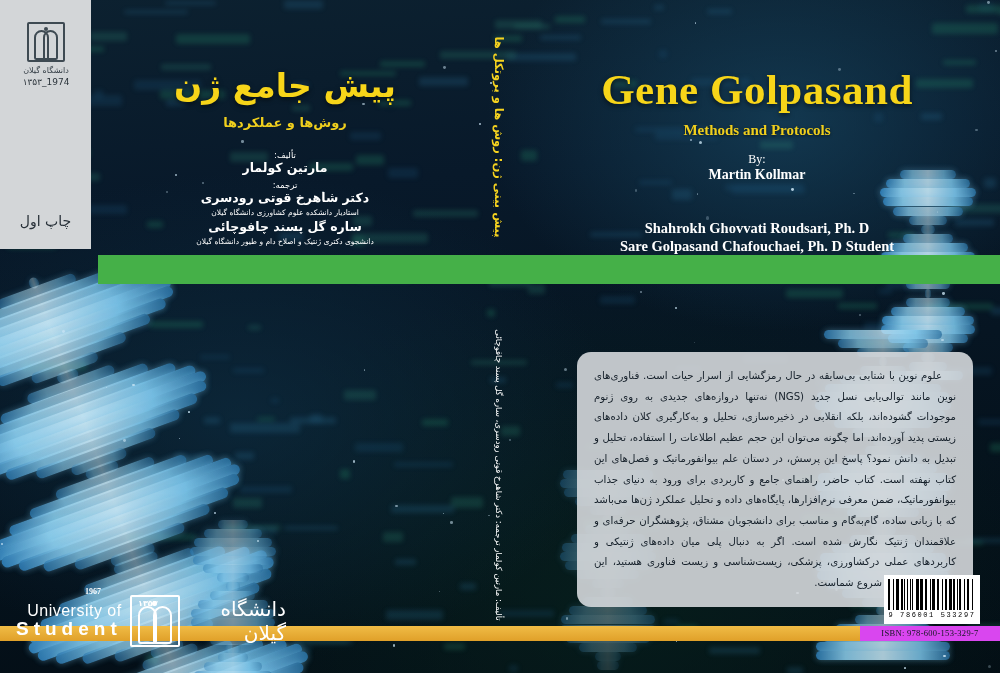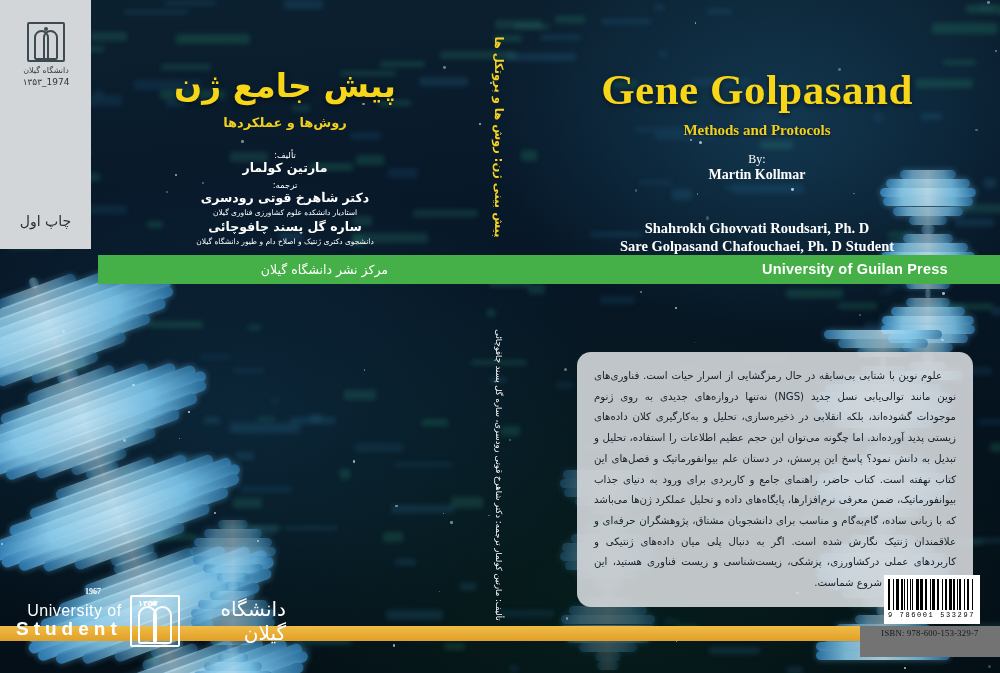--- a/index.html
+++ b/index.html
@@ -159,27 +159,27 @@
   .bk-aff{font-size:7.5px;}
 
   
   .barcode-wrap{
     position:absolute;left:884px;top:575px;width:96px;height:49px;
     background:#ffffff;padding:4px 4px 0 4px;
   }
   .bars{height:31px;width:100%;display:flex;align-items:stretch;gap:0;}
   .bars span{display:block;background:#000;}
   .bc-num{
-    font-size:7px;letter-spacing:1.6px;color:#000;
+    text-align:center;font-size:7px;letter-spacing:1.6px;color:#000;
     font-family:"Liberation Mono","DejaVu Sans Mono",monospace;
     margin-top:1px;
   }
   .isbn-band{
-    position:absolute;left:860px;top:626px;width:140px;height:31px;
-    background:#737373;color:#10171d;font-size:8.5px;line-height:15px;
+    position:absolute;left:860px;top:626px;width:140px;height:15px;
+    background:#d946ef;color:#10171d;font-size:8.5px;line-height:15px;
     text-align:center;letter-spacing:.3px;
     font-family:"Liberation Serif","DejaVu Serif",serif;
   }
   .gold-rule{
     position:absolute;left:0;top:626px;width:862px;height:15px;
     background:linear-gradient(180deg,#f0bc46,#e0a029);
   }
 
   
   .ug{
@@ -631,36 +631,34 @@
       <div class="flap-mark">
           <i></i>
         </div>
       <div class="flap-fa">دانشگاه گیلان</div>
       <div class="flap-year">۱۳۵۳_1974</div>
     </div>
     <div class="flap-edition">چاپ اول</div>
   </div>
 
   <div class="band">
-    <div class="band-fa">مرکز نشر دانشگاه گیلان</div>
-    <div class="band-en">University of Guilan Press</div>
   </div>
 
   <div class="spine">
     <div class="spine-line spine-title">پیش بینی ژن: روش ها و پروتکل ها</div>
     <div class="spine-line spine-authors">تألیف: مارتین کولمار      ترجمه: دکتر شاهرخ قوتی رودسری، ساره گل پسند چافوچائی</div>
   </div>
 
   <div class="bk-title">پیش جامع ژن</div>
   <div class="bk-sub">روش‌ها و عملکرد‌ها</div>
   <div class="bk-line bk-lbl" style="top:150px">تألیف:</div>
   <div class="bk-line bk-name" style="top:160px">مارتین کولمار</div>
   <div class="bk-line bk-lbl" style="top:180px">ترجمه:</div>
   <div class="bk-line bk-name" style="top:190px">دکتر شاهرخ قوتی رودسری</div>
-  <div class="bk-line bk-aff" style="top:208px">استادیار دانشکده علوم کشاورزی فناوری گیلان</div>
+  <div class="bk-line bk-aff" style="top:208px">استادیار دانشکده علوم کشاورزی دانشگاه گیلان</div>
   <div class="bk-line bk-name" style="top:219px">ساره گل پسند چافوچائی</div>
   <div class="bk-line bk-aff" style="top:237px">دانشجوی دکتری ژنتیک و اصلاح دام و طیور دانشگاه گیلان</div>
 
   <div class="blurb">
     <p>علوم نوین با شتابی بی‌سابقه در حال رمزگشایی از اسرار حیات است. فناوری‌های نوین مانند توالی‌یابی نسل جدید (NGS) نه‌تنها دروازه‌های جدیدی به روی ژنوم موجودات گشوده‌اند، بلکه انقلابی در ذخیره‌سازی، تحلیل و به‌کارگیری کلان داده‌های زیستی پدید آورده‌اند. اما چگونه می‌توان این حجم عظیم اطلاعات را استفاده، تحلیل و تبدیل به دانش نمود؟ پاسخ این پرسش، در دستان علم بیوانفورماتیک و فصل‌های این کتاب نهفته است. کتاب حاضر، راهنمای جامع و کاربردی برای ورود به دنیای جذاب بیوانفورماتیک، ضمن معرفی نرم‌افزارها، پایگاه‌های داده و تحلیل عملکرد ژن‌ها می‌باشد که با زبانی ساده، گام‌به‌گام و مناسب برای دانشجویان مشتاق، پژوهشگران حرفه‌ای و علاقمندان ژنتیک نگارش شده است. اگر به دنبال پلی میان داده‌های ژنتیکی و کاربردهای عملی درکشاورزی، پزشکی، زیست‌شناسی و زیست فناوری هستید، این کتاب همان نقطهٔ شروع شماست.</p>
   </div>
 
   <div class="front-title">Gene Golpasand</div>
   <div class="front-sub">Methods and Protocols</div>
   <div class="front-by">By:</div>

